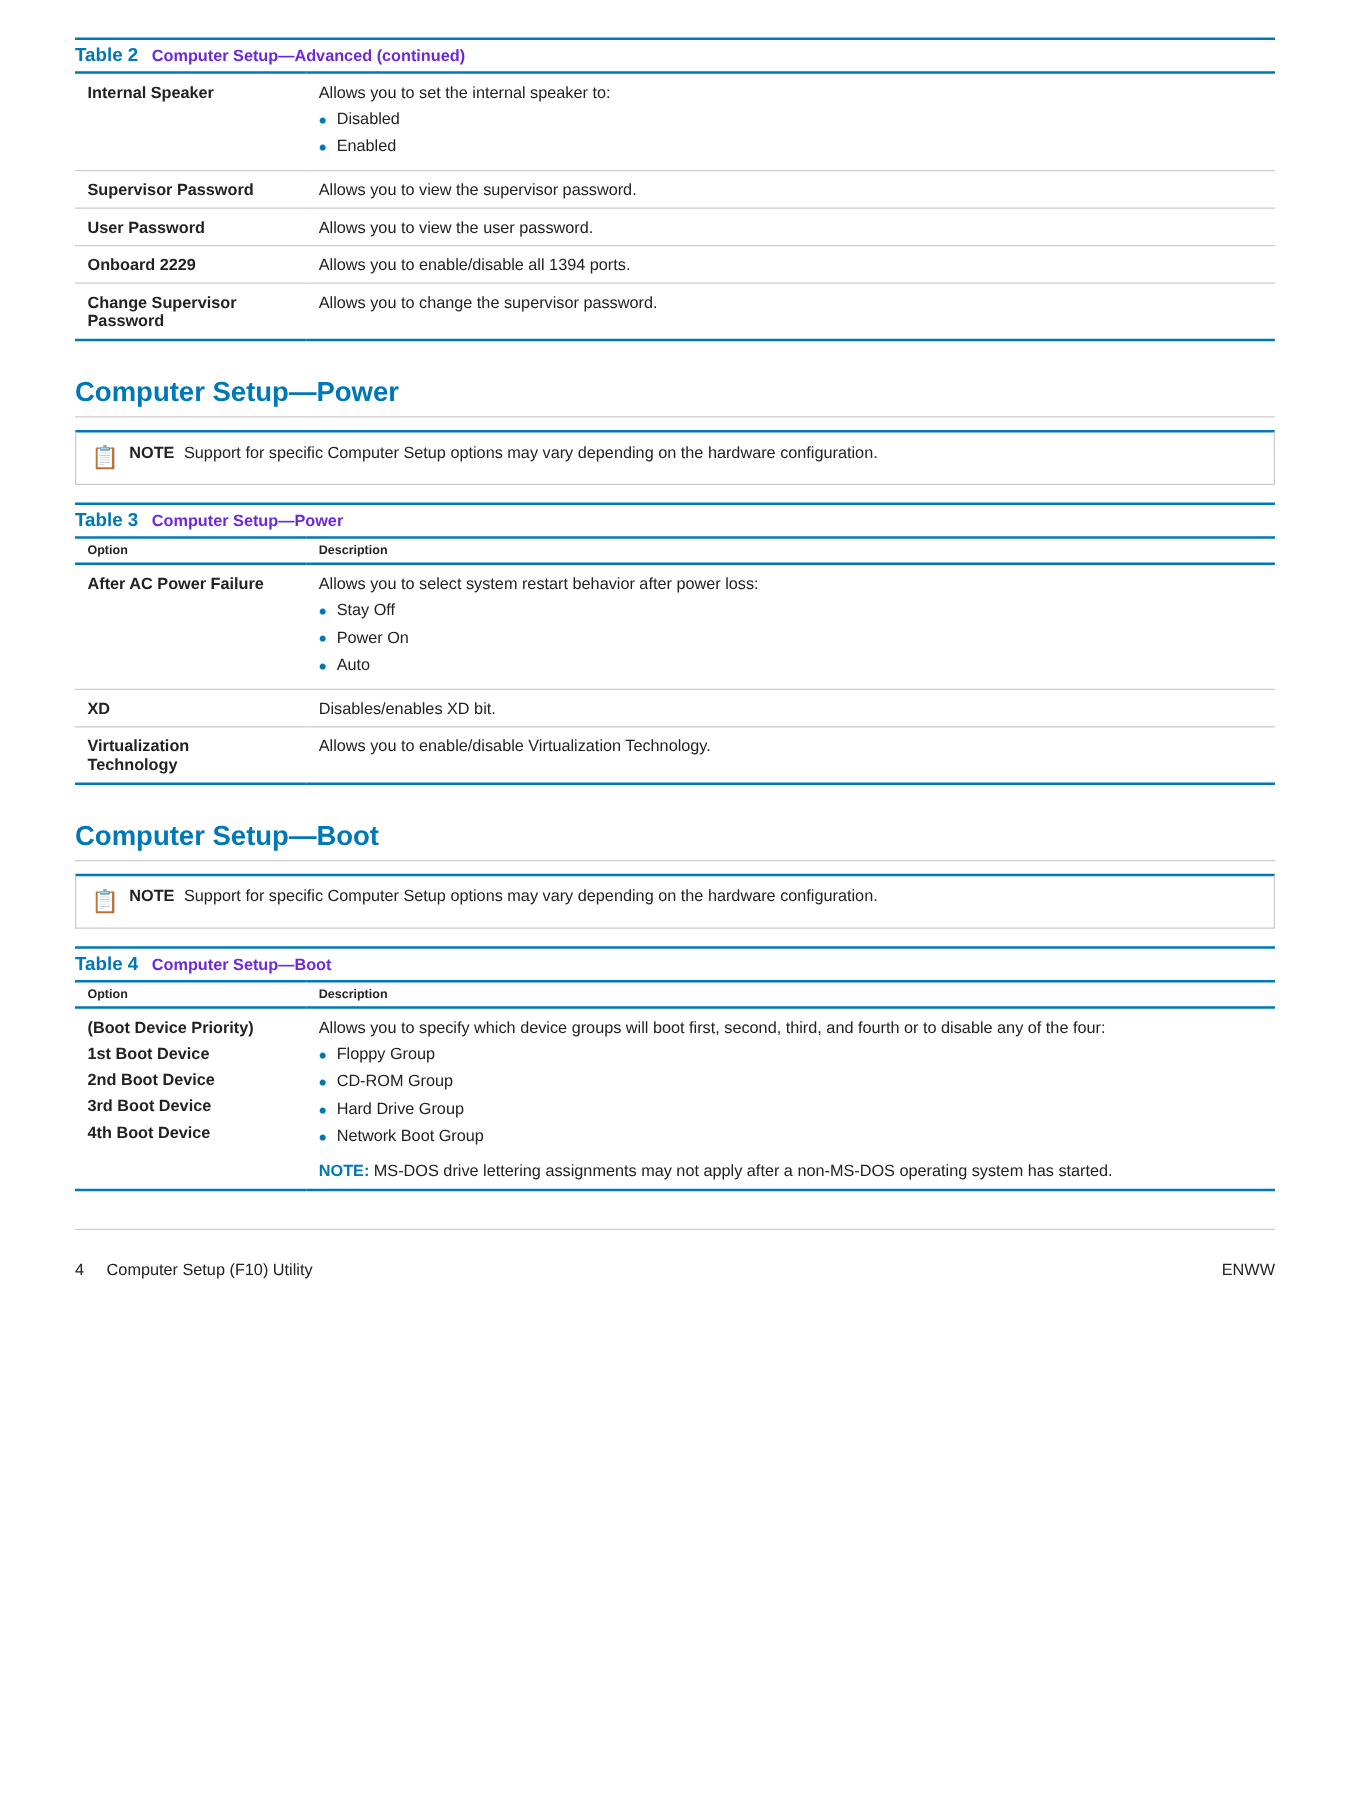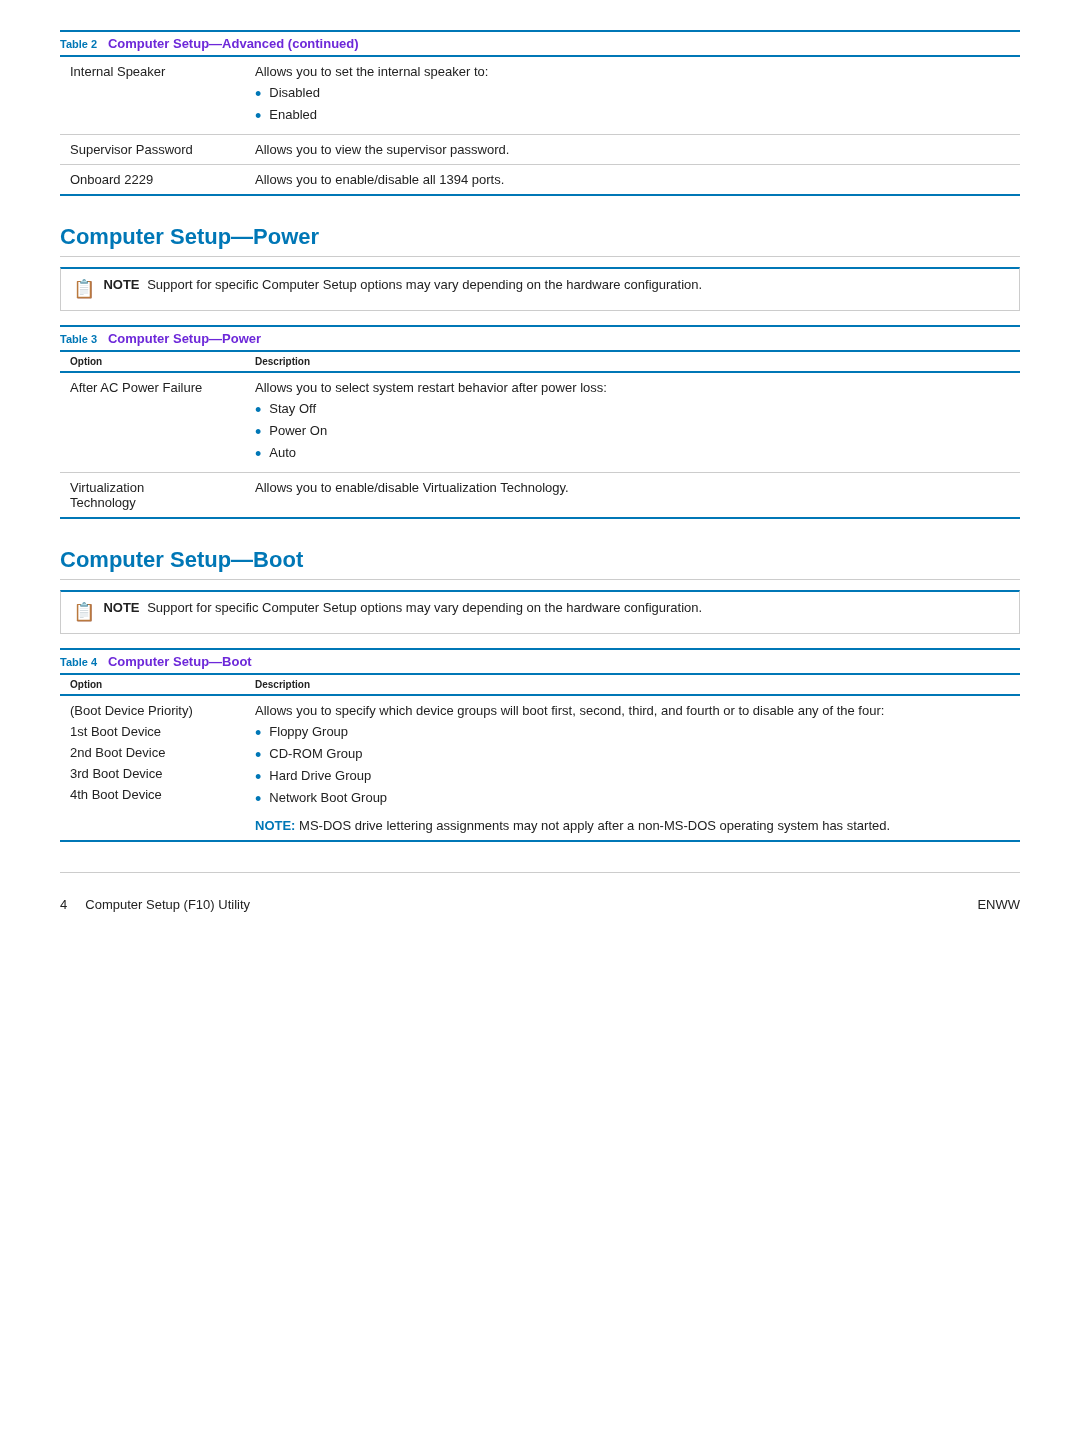--- a/index.html
+++ b/index.html
@@ -26,42 +26,42 @@
       font-size: 13px;
     }
     .doc-table tr:last-child td {
       border-bottom: 2px solid #0077b6;
     }
     .doc-table .col-option {
       width: 185px;
       font-weight: bold;
     }
     .col-option span {
-      font-weight: normal;
+      font-weight: bold;
     }
 
     
     .table-header-row td {
       font-weight: bold;
       font-size: 10px;
       border-bottom: 1px solid #aaa;
       padding: 4px 10px;
     }
 
     
     .table-title-bar {
       background: #fff;
       border-top: 2px solid #0077b6;
       padding: 4px 0 4px 0;
       margin-bottom: 0;
     }
     .table-title-bar .table-num {
       color: #0077b6;
       font-weight: bold;
-      font-size: 11px;
+      font-size: 15px;
     }
     .table-title-bar .table-name {
       font-weight: bold;
       font-size: 13px;
       color: #6d28d9;
     }
 
     
     .section-heading {
       color: #0077b6;
@@ -151,22 +151,30 @@
               <span class="bullet-dot">•</span>
               <span>Enabled</span>
             </li>
           </ul></td>
   </tr>
       <tr>
     <td class="col-option"><span>Supervisor Password</span></td>
     <td>Allows you to view the supervisor password.</td>
   </tr>
       <tr>
+    <td class="col-option"><span>User Password</span></td>
+    <td>Allows you to view the user password.</td>
+  </tr>
+      <tr>
     <td class="col-option"><span>Onboard 2229</span></td>
     <td>Allows you to enable/disable all 1394 ports.</td>
+  </tr>
+      <tr>
+    <td class="col-option"><span>Change Supervisor<br>Password</span></td>
+    <td>Allows you to change the supervisor password.</td>
   </tr>
     </tbody>
 </table>
 
 <h2 class="section-heading">Computer Setup—Power</h2>
 
 <div class="note-box">
   <span class="note-icon">📋</span>
   <span>
     <span class="note-label">NOTE</span>
@@ -199,20 +207,24 @@
               <span class="bullet-dot">•</span>
               <span>Power On</span>
             </li>
             <li>
               <span class="bullet-dot">•</span>
               <span>Auto</span>
             </li>
           </ul></td>
   </tr>
       <tr>
+    <td class="col-option"><span>XD</span></td>
+    <td>Disables/enables XD bit.</td>
+  </tr>
+      <tr>
     <td class="col-option"><span>Virtualization<br>Technology</span></td>
     <td>Allows you to enable/disable Virtualization Technology.</td>
   </tr>
     </tbody>
 </table>
 
 <h2 class="section-heading">Computer Setup—Boot</h2>
 
 <div class="note-box">
   <span class="note-icon">📋</span>

